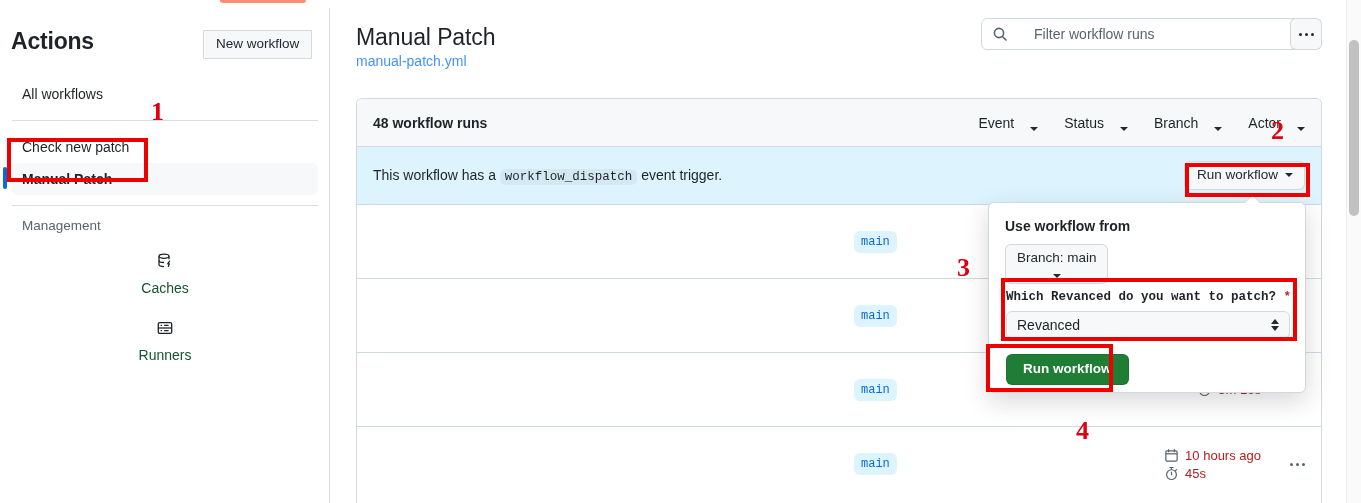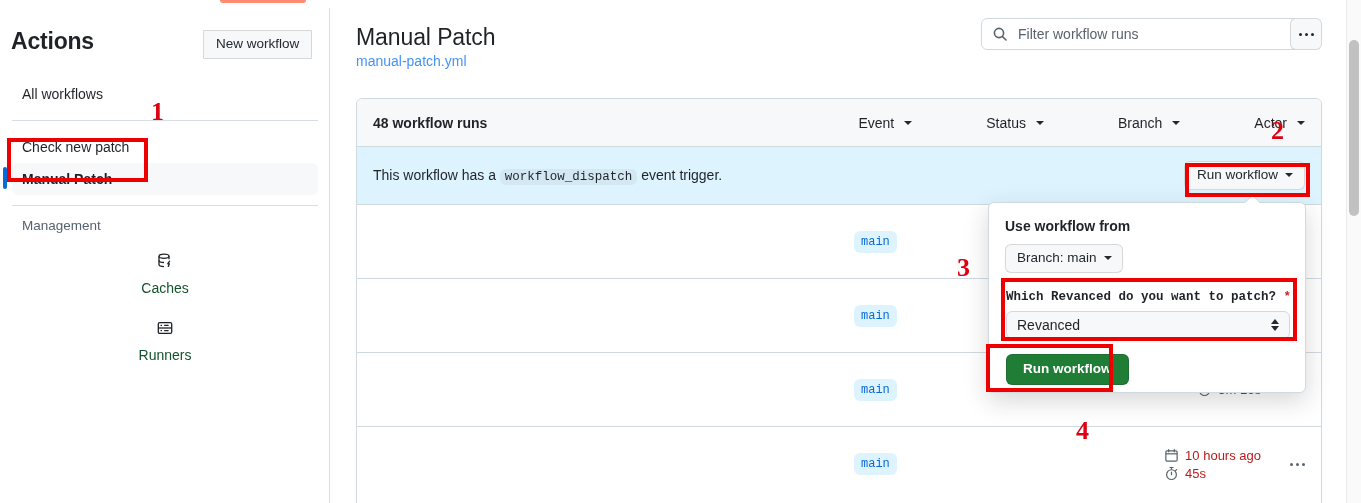--- a/index.html
+++ b/index.html
@@ -77,21 +77,21 @@
     letter-spacing: -0.1px;
   }
   .page-subtitle {
     position: absolute; left: 25px; top: 51px;
     font-size: 14px; color: #4493f8; line-height: 20px; text-decoration: none; cursor:pointer;
   }
 
   .filter-box {
     position: absolute; left: 650px; top: 18px; width: 337px; height: 32px;
     background: #fff; border: 1px solid #d1d9e0; border-radius: 6px;
-    display: flex; align-items: center; gap: 8px; padding: 0 10px;
+    display: flex; align-items: center; gap: 24px; padding: 0 10px;
   }
   .filter-box .ic { width: 16px; height: 16px; color: #59636e; flex:0 0 16px; }
   .filter-box input {
     border: 0; outline: 0; background: transparent; width: 100%;
     font-family: "Liberation Sans", sans-serif; font-size: 14px; color: #1f2328;
   }
   .filter-box input::placeholder { color: #59636e; }
 
   .kebab-btn {
     position: absolute; left: 959px; top: 18px; width: 32px; height: 32px;
@@ -107,21 +107,21 @@
     border: 1px solid #d1d9e0; border-radius: 6px; background:#fff; overflow:hidden;
   }
   .runs-header {
     position: relative; height: 48px; background: #f6f8fa;
     border-bottom: 1px solid #d1d9e0;
     display: flex; align-items: center; padding: 0 16px;
   }
   .runs-count { font-size: 14px; font-weight: 600; color: #1f2328; }
   .runs-filters { margin-left: auto; display: flex; align-items: center; gap: 26px; }
   .filter-drop {
-    display:flex; align-items:center; gap:10px; font-size:14px; color:#1f2328; cursor:pointer;margin-left:48px;
+    display:flex; align-items:flex-end; gap:16px; font-size:14px; color:#1f2328; cursor:pointer;
   }
   .caret { width:0;height:0;border-left:4px solid transparent;border-right:4px solid transparent;border-top:4px solid #24292f; display:block; }
 
   .dispatch-banner {
     position: relative; height: 58px; background: #ddf4ff;
     border-bottom: 1px solid #d1d9e0;
     display:flex; align-items:center; padding: 0 16px;
   }
   .dispatch-text { font-size: 14px; color: #1f2328; line-height: 20px; }
   .mono-inline {
@@ -174,21 +174,21 @@
   }
   .panel-label {
     position:absolute; left: 16px; top: 13px;
     font-size: 14px; font-weight: 600; color: #1f2328; line-height: 20px;
   }
   .branch-select {
     position:absolute; left: 16px; top: 41px;
     display:flex; align-items:center; gap:7px;
     padding: 4px 10px 5px 11px;
     background:#f6f8fa; border:1px solid rgba(31,35,40,0.15); border-radius:6px;
-    font-size:13.5px; color:#24292f; line-height:18px; cursor:pointer; white-space:nowrap;
+    font-size:13.5px; color:#24292f; line-height:18px; cursor:pointer; white-space:nowrap;flex-direction:column;
   }
   .input-label {
     position:absolute; left: 17px; top: 85px;
     font-family: "Liberation Mono", monospace;
     font-size: 12.5px; font-weight: 700; color: #1f2328; line-height: 18px;
     white-space: nowrap;
   }
   .input-label .req { color: #cf222e; font-weight: 700; }
   .input-select {
     position:absolute; left: 17px; top: 108px; width: 284px; height: 28px;

